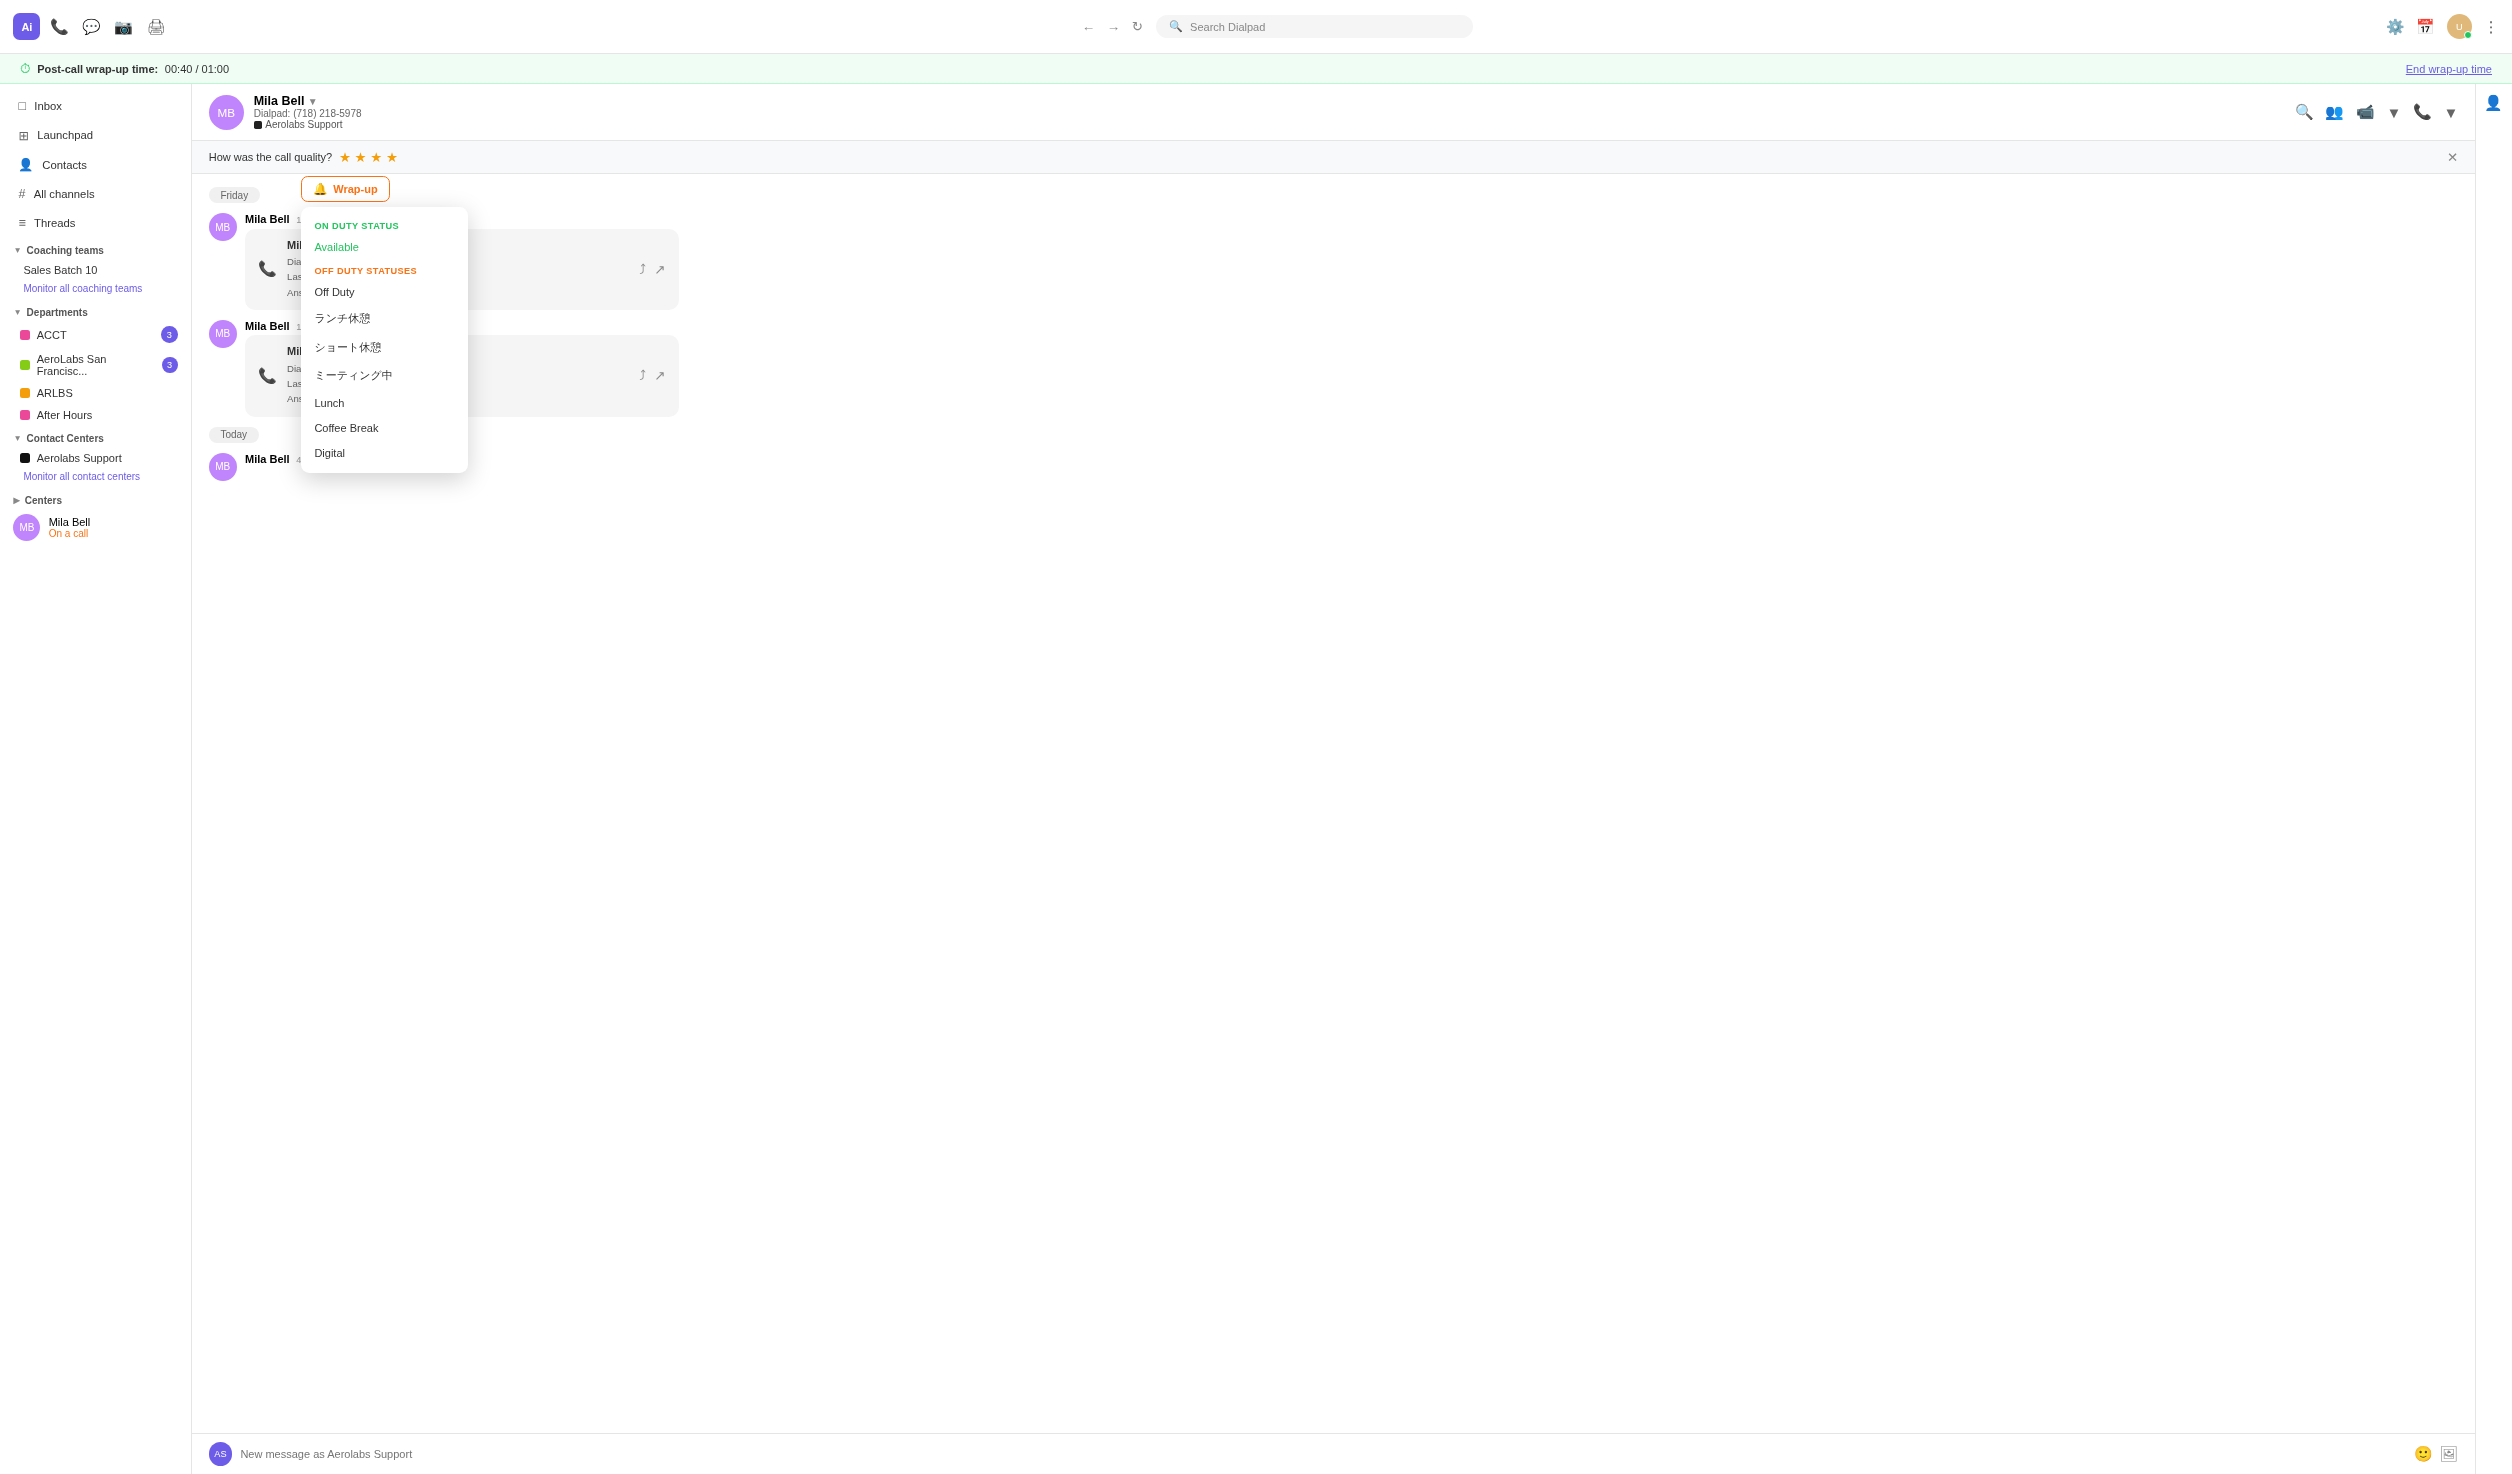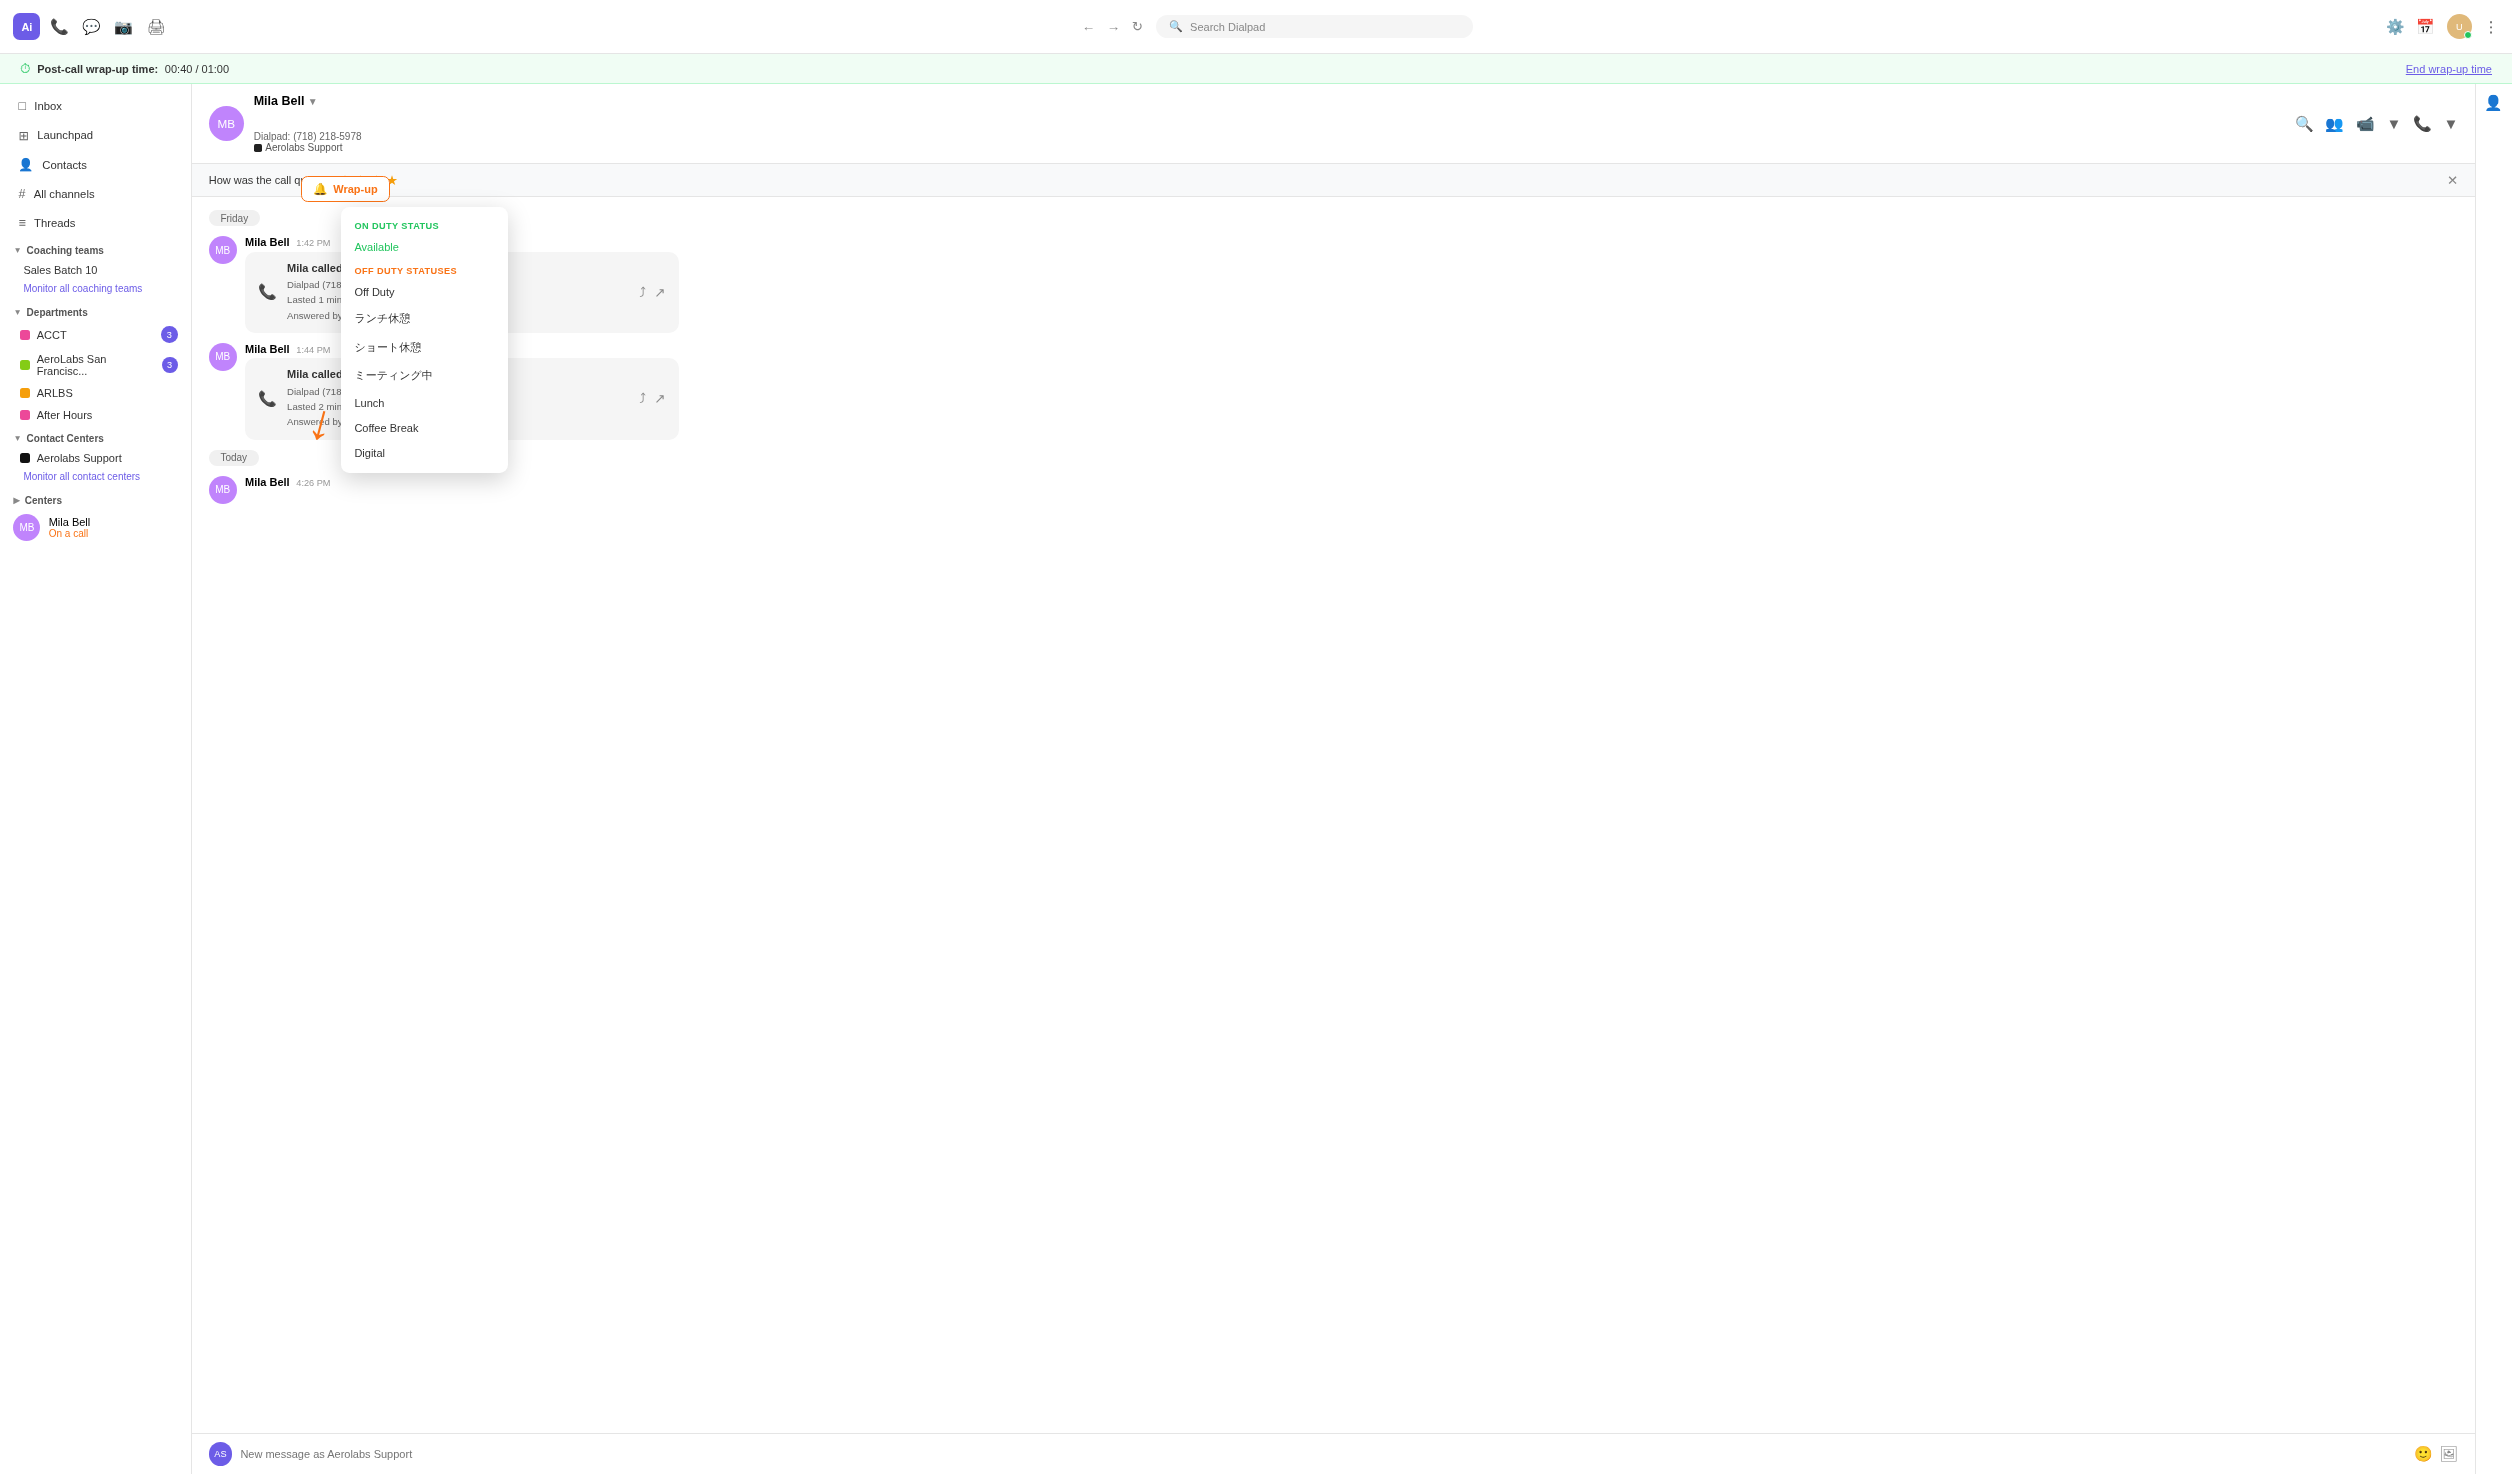--- a/index.html
+++ b/index.html
@@ -43,21 +43,21 @@
     .recent-status { font-size: 10px; color: #f97316; }
 
     
     .chat-area { flex: 1; display: flex; flex-direction: column; overflow: hidden; position: relative; }
 
     
     .chat-header { display: flex; align-items: center; padding: 10px 16.7px; border-bottom: 0.8px solid #e5e5e5; gap: 10px; }
     .chat-header-avatar { width: 35px; height: 35px; border-radius: 50%; background: #c084fc; display: flex; align-items: center; justify-content: center; color: #fff; font-size: 11.7px; flex-shrink: 0; }
     .chat-header-info { flex: 1; }
     .chat-header-name { font-size: 12.5px; font-weight: 600; display: flex; align-items: center; gap: 3.3px; }
-    .chat-header-sub { font-size: 10px; color: #666; margin-top: 23px; }
+    .chat-header-sub { font-size: 10px; color: #666; }
     .chat-header-tag { display: flex; align-items: center; gap: 3.3px; font-size: 10px; color: #555; }
     .black-square { width: 8.3px; height: 8.3px; background: #222; border-radius: 1.7px; display: inline-block; }
     .chat-header-actions { display: flex; align-items: center; gap: 11.7px; color: #666; font-size: 15px; }
 
     
     .quality-banner { background: #f8f9fa; border-bottom: 0.8px solid #e5e5e5; display: flex; align-items: center; justify-content: space-between; padding: 8.3px 16.7px; }
     .quality-text { font-size: 11px; color: #333; display: flex; align-items: center; gap: 6.7px; }
     .stars { color: #f59e0b; font-size: 13.4px; }
     .quality-close { color: #888; cursor: pointer; font-size: 13.4px; }
 
@@ -84,21 +84,21 @@
     
     .message-input-area { border-top: 0.8px solid #e5e5e5; padding: 8.3px 16.7px; display: flex; align-items: center; gap: 8.3px; }
     .msg-input-avatar { width: 23.4px; height: 23.4px; border-radius: 50%; background: #6c5ce7; display: flex; align-items: center; justify-content: center; color: #fff; font-size: 9.2px; flex-shrink: 0; }
     .msg-input { flex: 1; border: none; outline: none; font-size: 11px; color: #888; background: transparent; }
     .msg-input-icons { display: flex; gap: 6.7px; color: #888; font-size: 15px; }
 
     
     .dropdown-overlay { position: absolute; top: 92px; left: 109px; z-index: 200; }
     .wrap-up-btn { display: flex; align-items: center; gap: 5px; background: #fff; border: 1.7px solid #f97316; border-radius: 6.7px; padding: 5px 11.7px; font-size: 11px; font-weight: 600; color: #f97316; cursor: pointer; }
     .wrap-up-btn .icon { font-size: 11.7px; }
-    .status-dropdown { background: #fff; border-radius: 8.3px; box-shadow: 0 6.7px 25px rgba(0,0,0,0.18); min-width: 167px; overflow: hidden; padding: 6.7px 0; margin-top: 5px; margin-left: 40px; }
+    .status-dropdown { background: #fff; border-radius: 8.3px; box-shadow: 0 6.7px 25px rgba(0,0,0,0.18); min-width: 167px; overflow: hidden; padding: 6.7px 0; margin-top: 5px; }
     .status-section-label { font-size: 9.2px; font-weight: 700; color: #999; padding: 6.7px 13.4px 3.3px; text-transform: uppercase; letter-spacing: 0.4px; }
     .status-section-label.on-duty { color: #22c55e; }
     .status-section-label.off-duty { color: #f97316; }
     .status-option { padding: 6.7px 13.4px; font-size: 11px; color: #333; cursor: pointer; }
     .status-option.available { color: #22c55e; font-weight: 500; }
 
     
     .arrow-pointer { position: absolute; top: 309px; left: 117px; z-index: 150; font-size: 50px; color: #f97316; transform: rotate(15deg); pointer-events: none; }
 
     .right-panel { width: 37px; border-left: 0.8px solid #e5e5e5; display: flex; flex-direction: column; align-items: center; padding: 10px 0; gap: 13.4px; }

